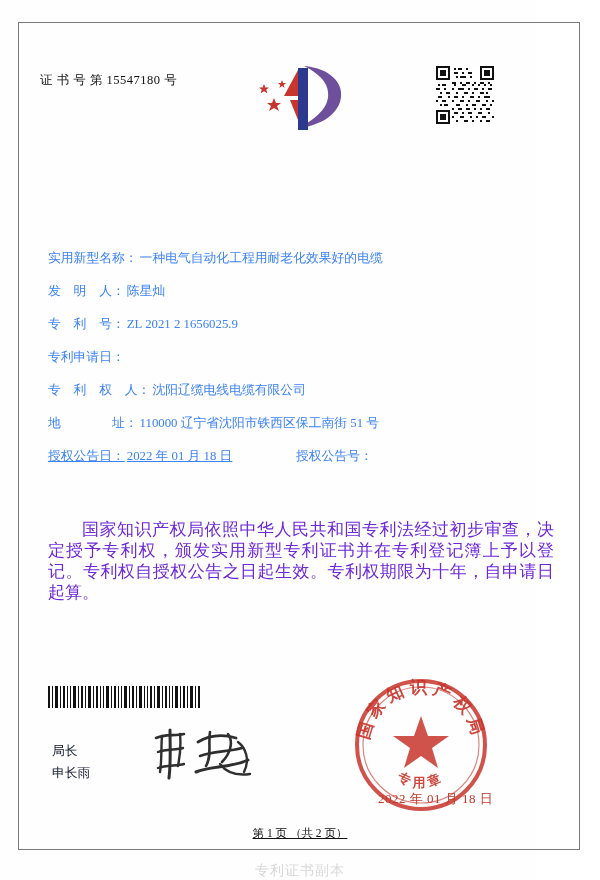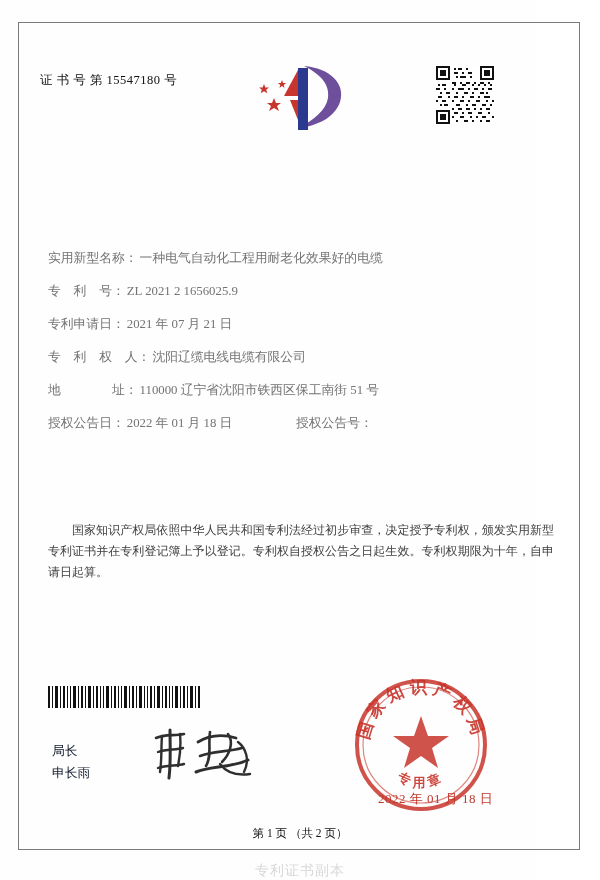--- a/index.html
+++ b/index.html
@@ -83,53 +83,55 @@
     position: absolute;
     left: 48px;
     top: 248px;
     width: 508px;
   }
   .field-row {
     display: flex;
     align-items: flex-end;
     margin-bottom: 13px;
     font-size: 12.8px;
-    color: #737373;
+    color: #3b82f6;
     line-height: 20px;
   }
   .field-label {
     white-space: pre;
     flex: 0 0 auto;
   }
   .field-value {
     margin-left: 2px;
     flex: 1 1 auto;
   }
   .field-row.two-col {
     justify-content: flex-start;
   }
   .field-col-a {
     flex: 0 0 248px;
     display: flex;
+    text-decoration: underline;
   }
   .field-col-b {
     flex: 1 1 auto;
     display: flex;
   }
 
   
   .body-text {
     position: absolute;
     left: 48px;
     top: 520px;
     width: 506px;
-    font-size: 12px;
+    font-size: 17px;
     line-height: 21px;
-    color: #404040;
+    color: #6d28d9;
     text-align: justify;
+    font-family: Liberation Mono, monospace;
   }
   .body-text p {
     margin: 0 0 4px 0;
     text-indent: 2em;
   }
 
   
   .barcode {
     position: absolute;
     left: 48px;
@@ -177,20 +179,21 @@
 
   
   .page-footer {
     position: absolute;
     left: 0;
     top: 826px;
     width: 600px;
     text-align: center;
     font-size: 11.5px;
     color: #111;
+    text-decoration: underline;
   }
 
   .watermark-bottom {
     position: absolute;
     left: 0;
     top: 862px;
     width: 600px;
     text-align: center;
     font-size: 14px;
     color: #d8d8d8;
@@ -324,29 +327,32 @@
   </div>
 
 
   <div class="fields">
 
     <div class="field-row">
       <span class="field-label">实用新型名称：</span>
       <span class="field-value">一种电气自动化工程用耐老化效果好的电缆</span>
     </div>
 
+    <div class="field-row">
+      <span class="field-label">发　明　人：</span>
+      <span class="field-value">陈星灿</span>
+    </div>
 
     <div class="field-row">
       <span class="field-label">专　利　号：</span>
       <span class="field-value">ZL 2021 2 1656025.9</span>
     </div>
 
     <div class="field-row">
       <span class="field-label">专利申请日：</span>
-      <span class="field-value">2021 年 07 月 21 日</span>
     </div>
 
     <div class="field-row">
       <span class="field-label">专　利　权　人：</span>
       <span class="field-value">沈阳辽缆电线电缆有限公司</span>
     </div>
 
     <div class="field-row">
       <span class="field-label">地　　　　址：</span>
       <span class="field-value">110000 辽宁省沈阳市铁西区保工南街 51 号</span>

